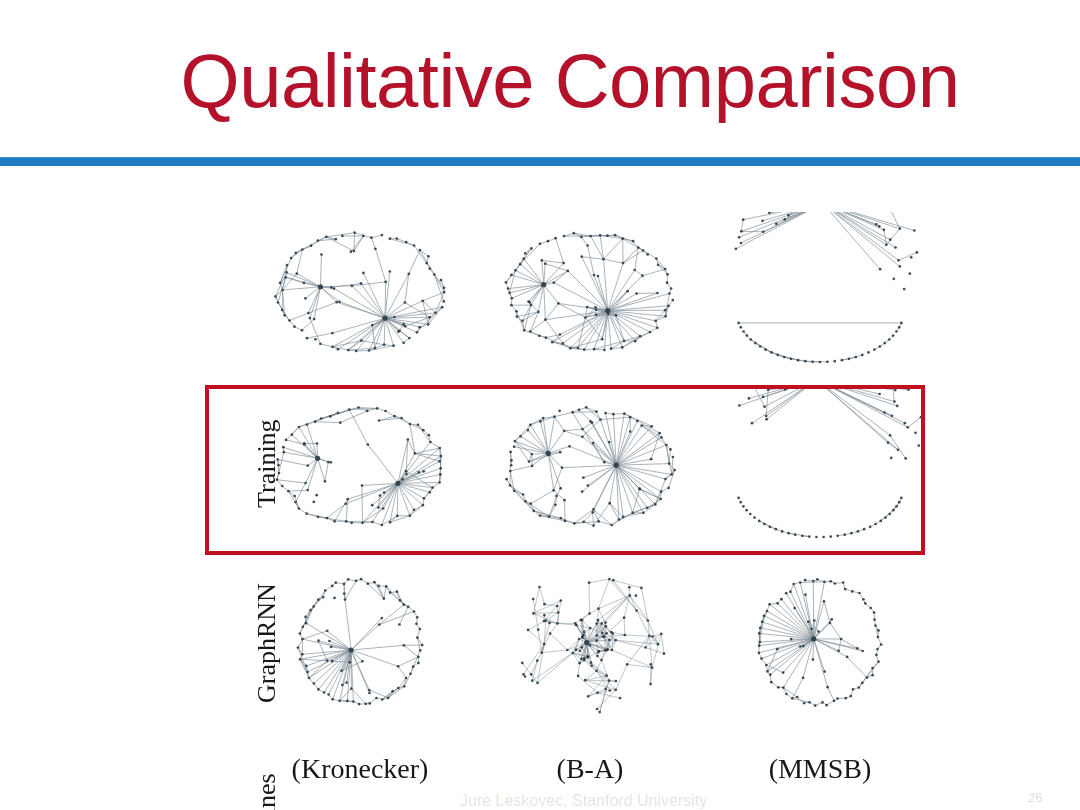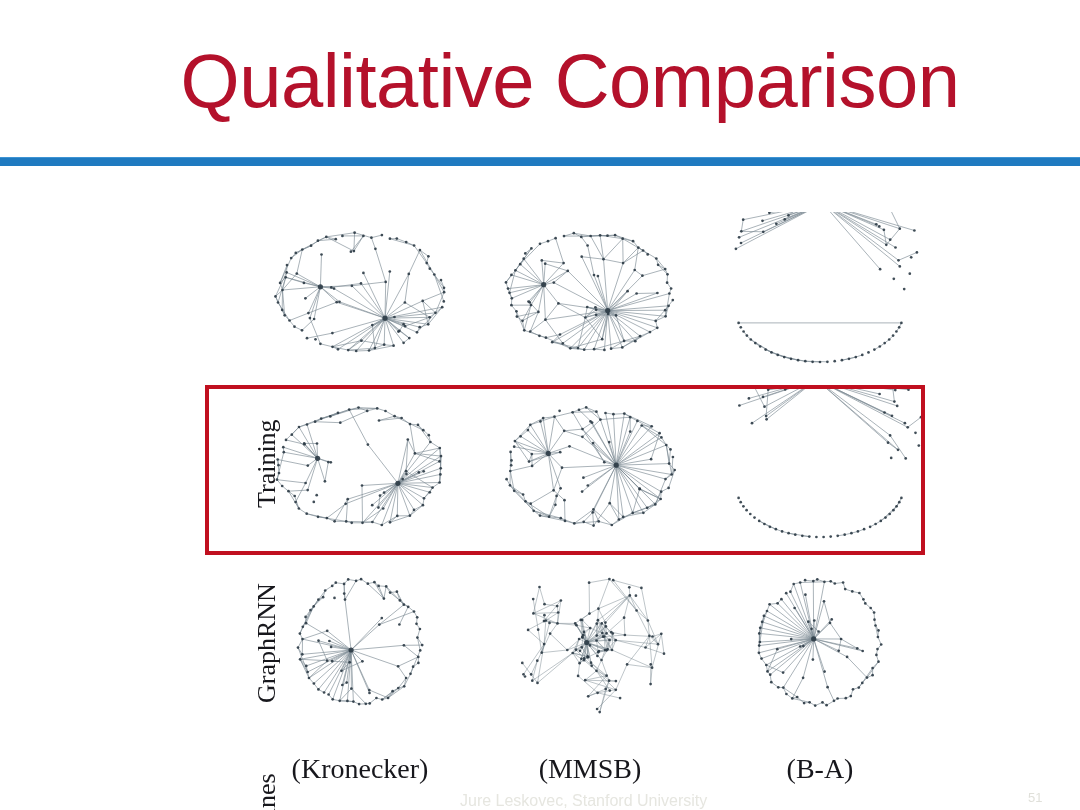--- a/index.html
+++ b/index.html
@@ -1055,20 +1055,20 @@
           </svg>
         </div>
     </div>
 
   </div>
 
   <div class="highlight-box"></div>
 
   <div class="col-captions">
     <div class="col-caption">(Kronecker)</div>
+    <div class="col-caption">(B-A)</div>
     <div class="col-caption">(MMSB)</div>
-    <div class="col-caption">(B-A)</div>
   </div>
 
 </div>
 
 <div class="footer-text">Jure Leskovec, Stanford University</div>
-<div class="footer-page">51</div>
+<div class="footer-page">26</div>
 
 </body></html>

